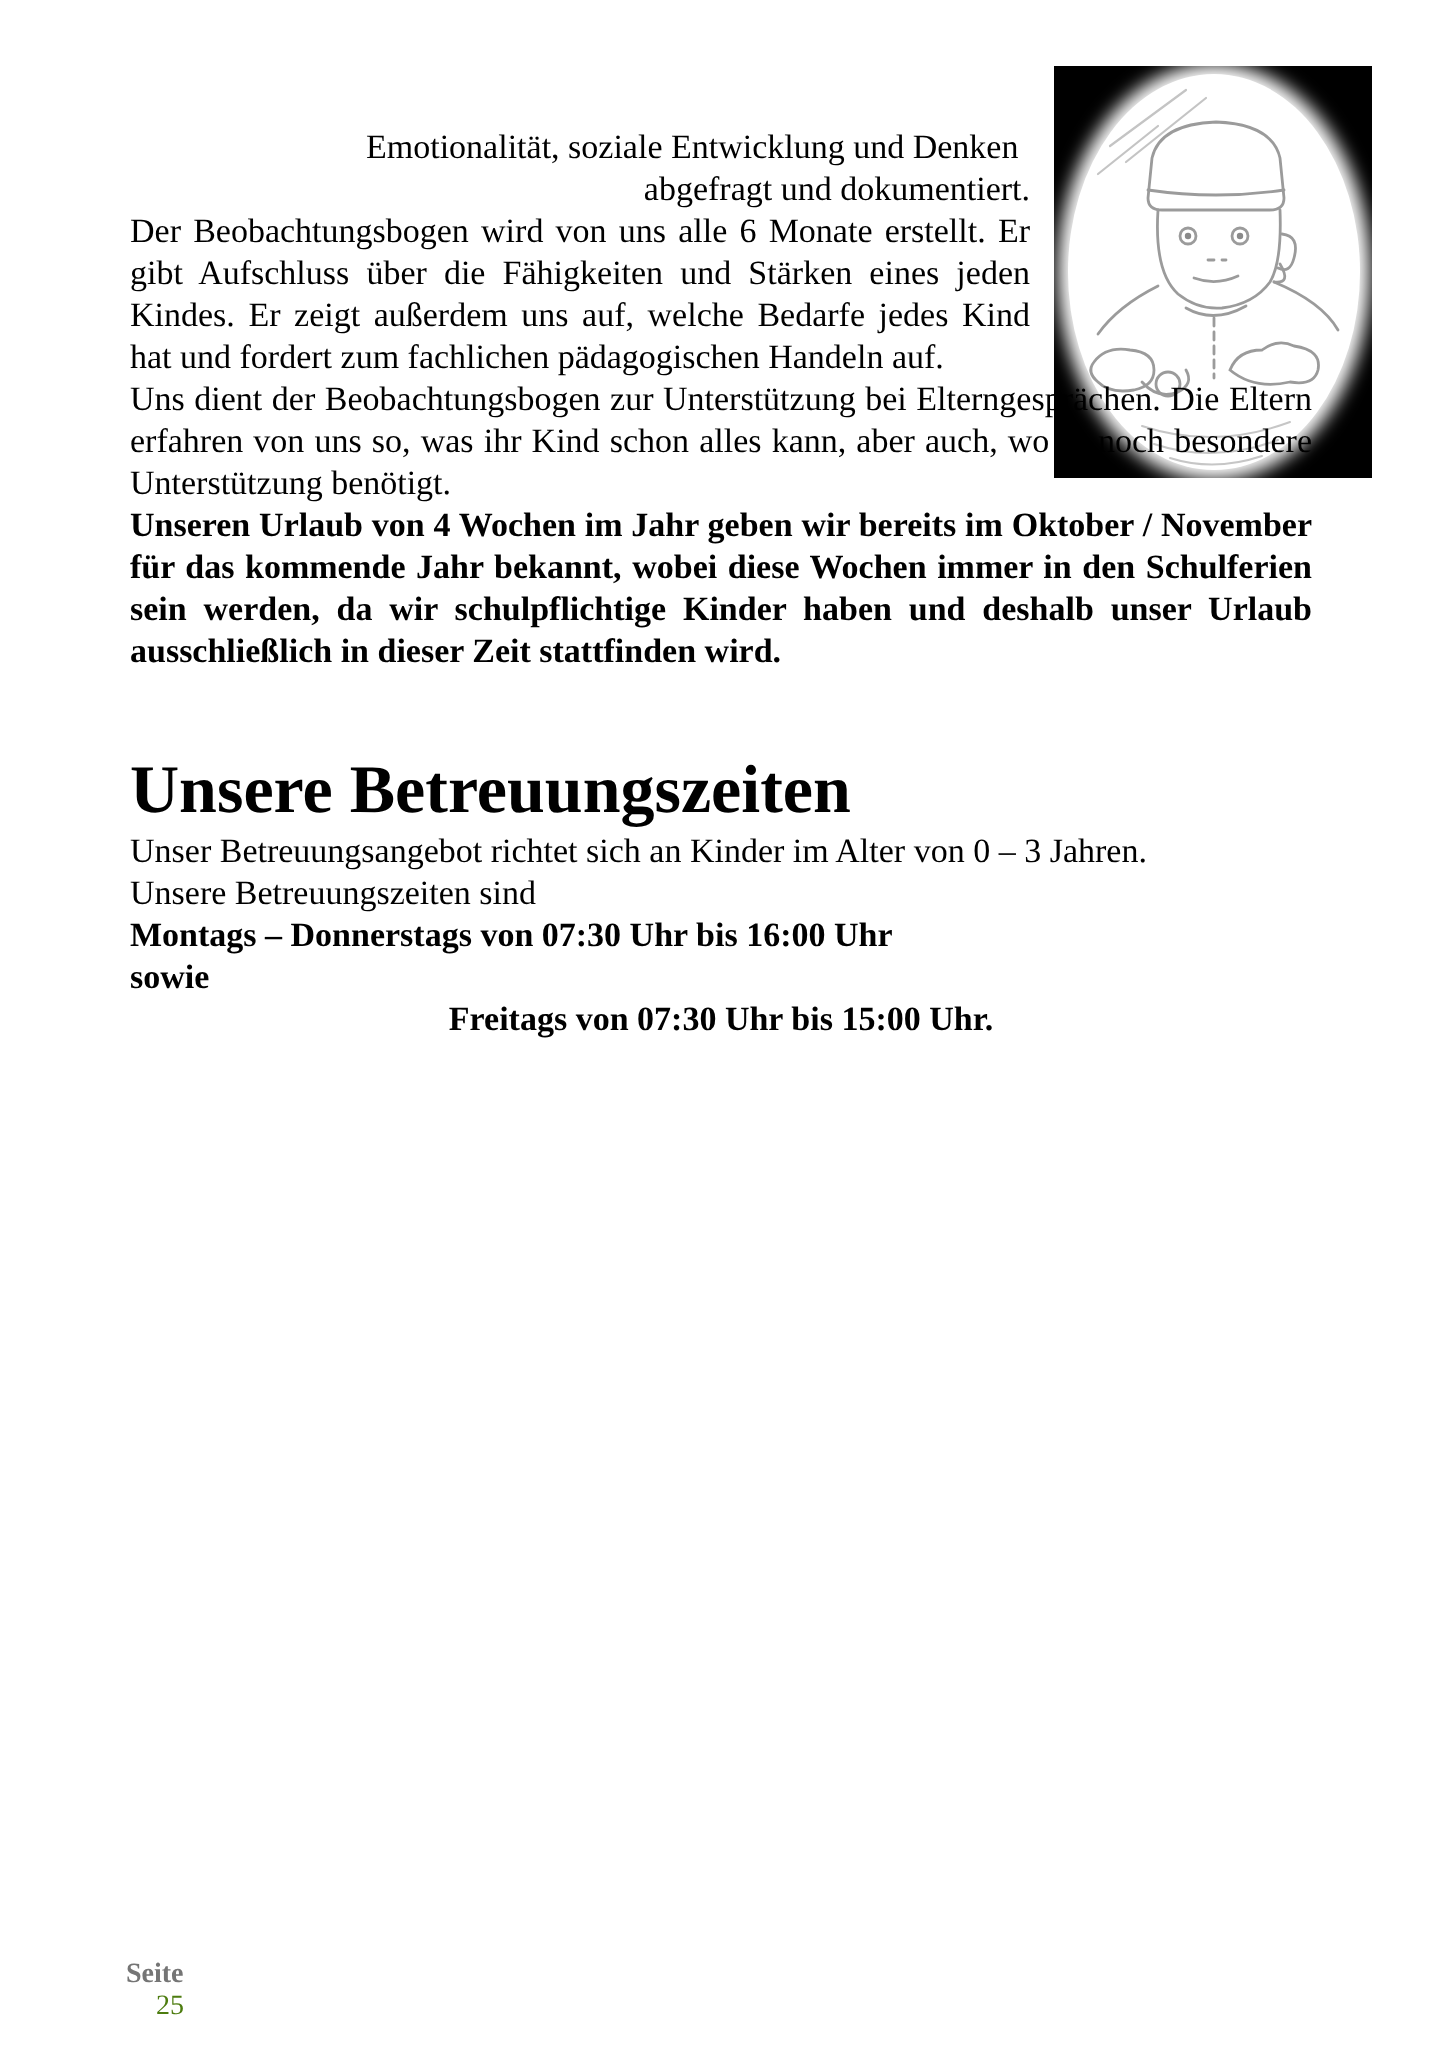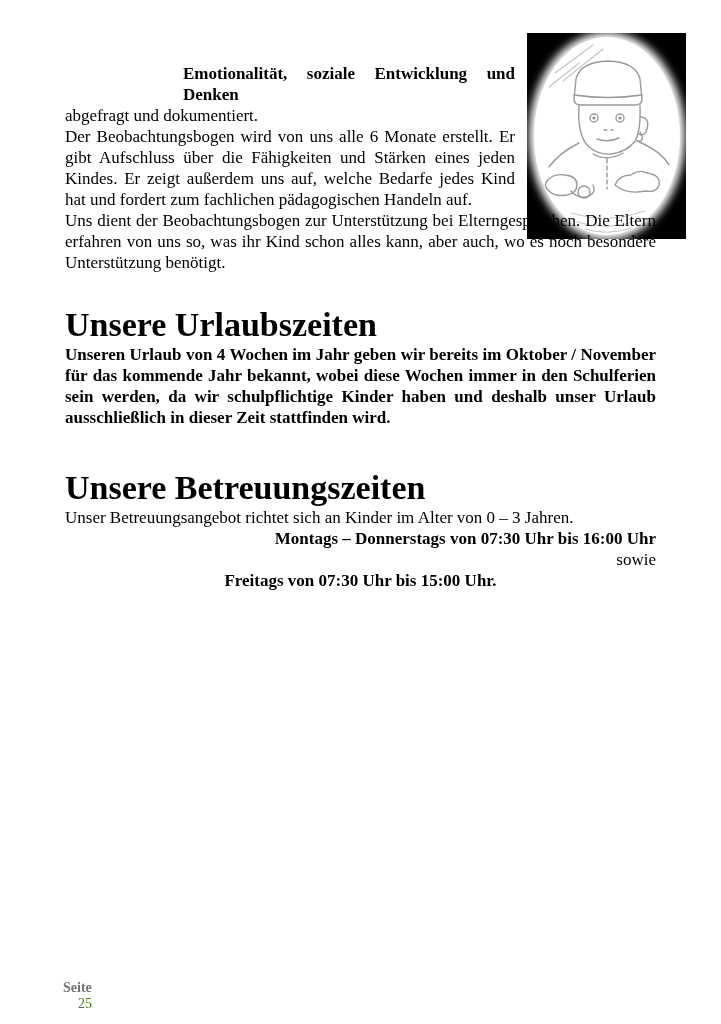--- a/index.html
+++ b/index.html
@@ -12,37 +12,37 @@
     color:#000;
     overflow:hidden;
   }
   .content{
     position:absolute;left:65px;top:0;width:591px;
     font-size:17px;line-height:21px;
   }
   .content p{margin:0;}
   .list-heading{
     margin:63px 0 0 118px;width:332px;
-    font-weight:bold;text-align:justify;
+    font-weight:normal;text-align:justify;
   }
-  .p-intro1{margin-top:19px;width:450px;}
+  .p-intro1{margin-top:19px;width:450px;text-align:right;}
   .p-intro2{margin-top:15px;width:450px;text-align:justify;}
   .p-intro3{margin-top:18px;text-align:justify;}
   h1.doc-h1{
     margin:0;font-size:34px;line-height:38px;font-weight:bold;
     font-family:"Liberation Serif","DejaVu Serif",serif;
   }
   .h-urlaub{margin-top:33px !important;}
   .p-url1{margin-top:38px;text-align:justify;font-weight:bold;}
   .p-url2{margin-top:15px;text-align:justify;}
   .h-betreu{margin-top:41px !important;}
   .p-care1{margin-top:42px;}
   .p-care2{margin-top:23px;}
-  .p-time1{margin-top:33px;text-align:right;font-weight:bold;}
-  .p-time2{margin-top:19px;text-align:right;font-weight:normal;}
+  .p-time1{margin-top:33px;text-align:left;font-weight:bold;}
+  .p-time2{margin-top:19px;text-align:left;font-weight:bold;}
   .p-time3{margin-top:19px;text-align:center;font-weight:bold;}
   .photo{
     position:absolute;left:527px;top:33px;width:159px;height:206px;
     background:#000;overflow:hidden;
   }
   .photo .oval{
     position:absolute;left:7px;top:4px;width:146px;height:198px;
     background:#fff;border-radius:50%;
     box-shadow:0 0 9px 5px #ffffff;
   }
@@ -101,29 +101,29 @@
 
   <div class="content">
     <div class="list-heading">Emotionalität, soziale Entwicklung und Denken</div>
 
     <p class="p-intro1">abgefragt und dokumentiert.</p>
 
     <p class="p-intro2">Der Beobachtungsbogen wird von uns alle 6 Monate erstellt. Er gibt Aufschluss über die Fähigkeiten und Stärken eines jeden Kindes. Er zeigt außerdem uns auf, welche Bedarfe jedes Kind hat und fordert zum fachlichen pädagogischen Handeln auf.</p>
 
     <p class="p-intro3">Uns dient der Beobachtungsbogen zur Unterstützung bei Elterngesprächen. Die Eltern erfahren von uns so, was ihr Kind schon alles kann, aber auch, wo es noch besondere Unterstützung benötigt.</p>
 
-    <h1 class="doc-h1 h-urlaub">Unsere Urlaubszeiten</h1>
 
     <p class="p-url1">Unseren Urlaub von 4 Wochen im Jahr geben wir bereits im Oktober / November für das kommende Jahr bekannt, wobei diese Wochen immer in den Schulferien sein werden, da wir schulpflichtige Kinder haben und deshalb unser Urlaub ausschließlich in dieser Zeit stattfinden wird.</p>
 
 
     <h1 class="doc-h1 h-betreu">Unsere Betreuungszeiten</h1>
 
     <p class="p-care1">Unser Betreuungsangebot richtet sich an Kinder im Alter von 0 – 3 Jahren.</p>
 
+    <p class="p-care2">Unsere Betreuungszeiten sind</p>
 
     <p class="p-time1">Montags – Donnerstags von 07:30 Uhr bis 16:00 Uhr</p>
 
     <p class="p-time2">sowie</p>
 
     <p class="p-time3">Freitags von 07:30 Uhr bis 15:00 Uhr.</p>
   </div>
 
   <div class="footer">
     <div class="f-label">Seite</div>

